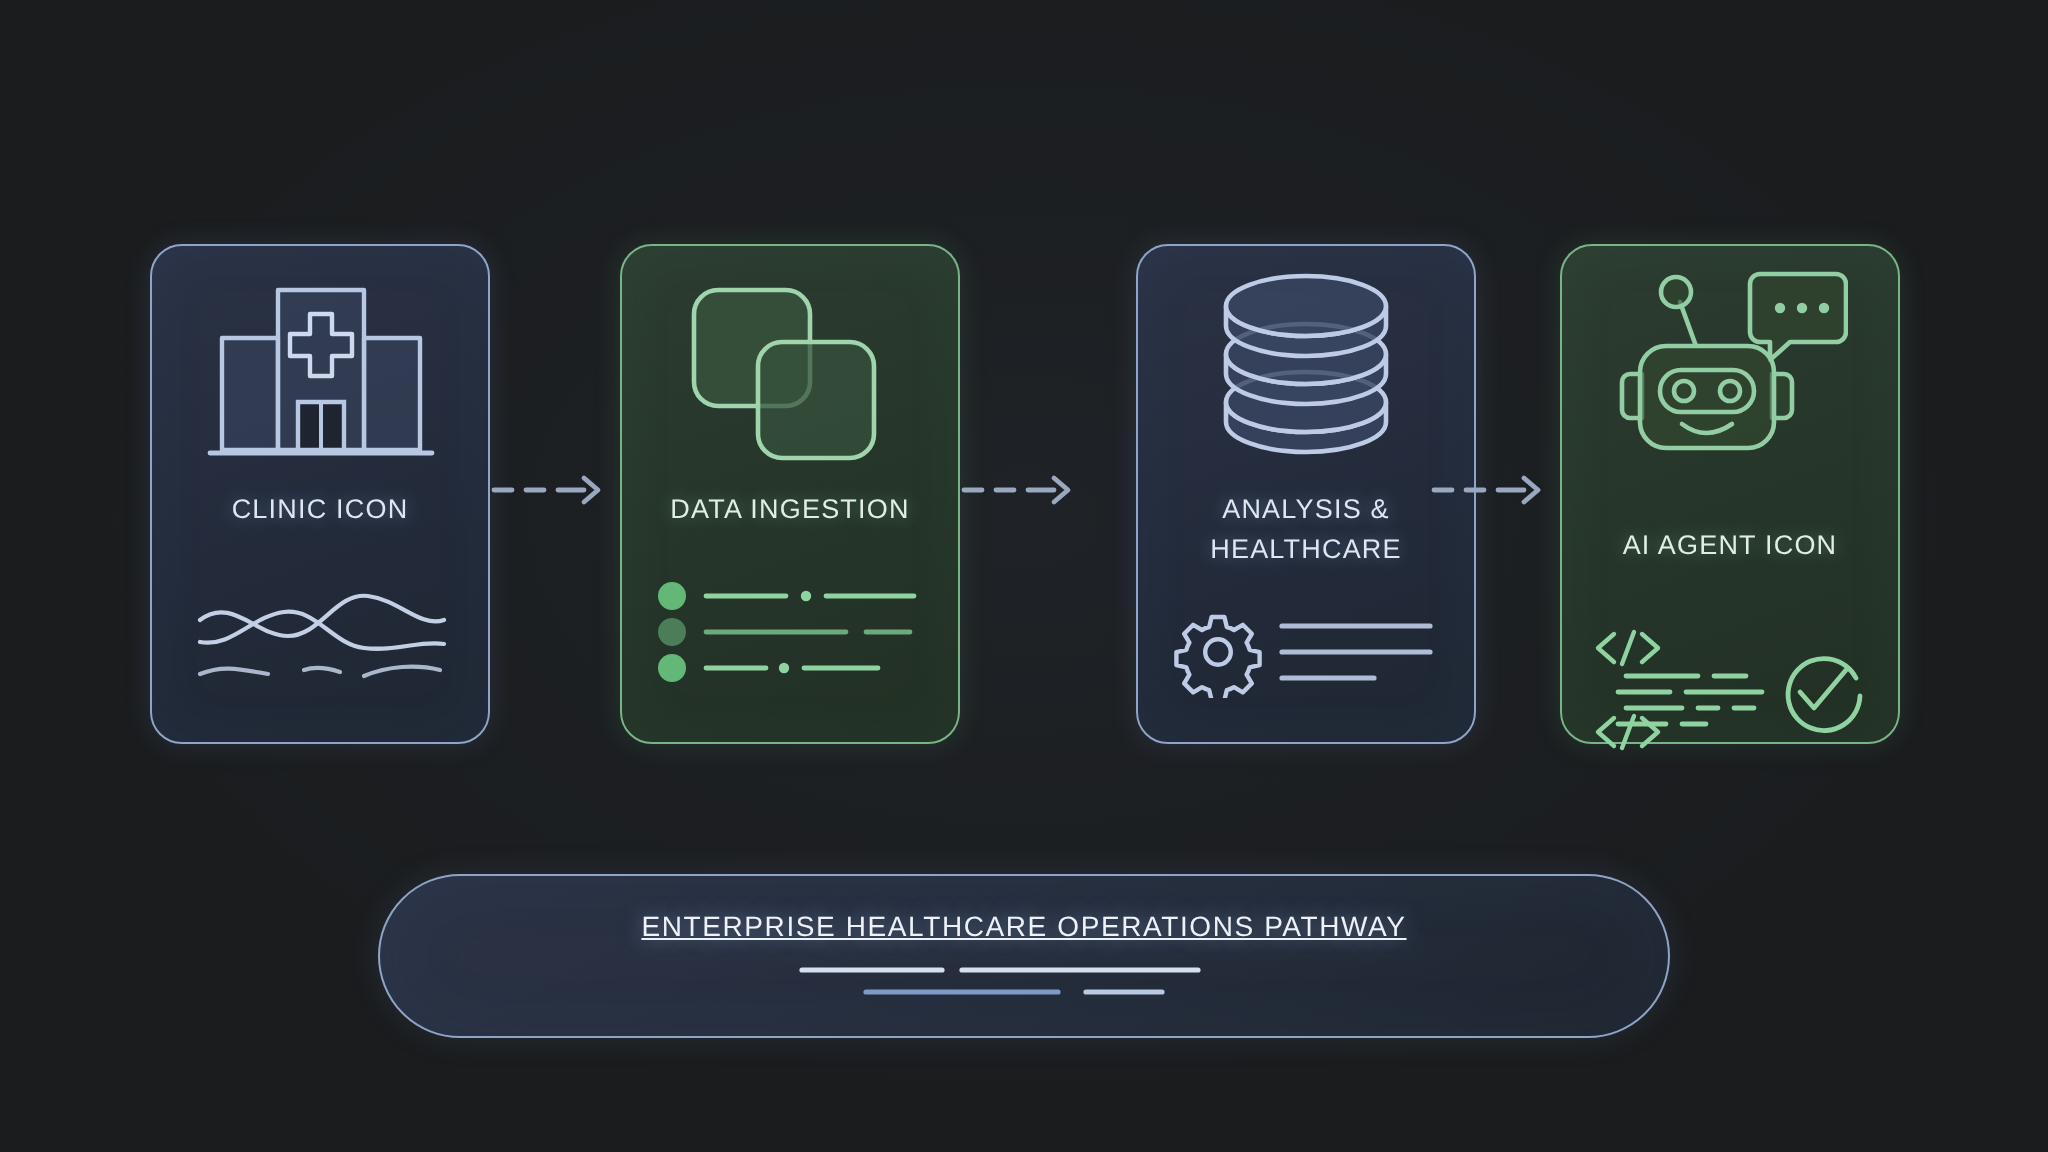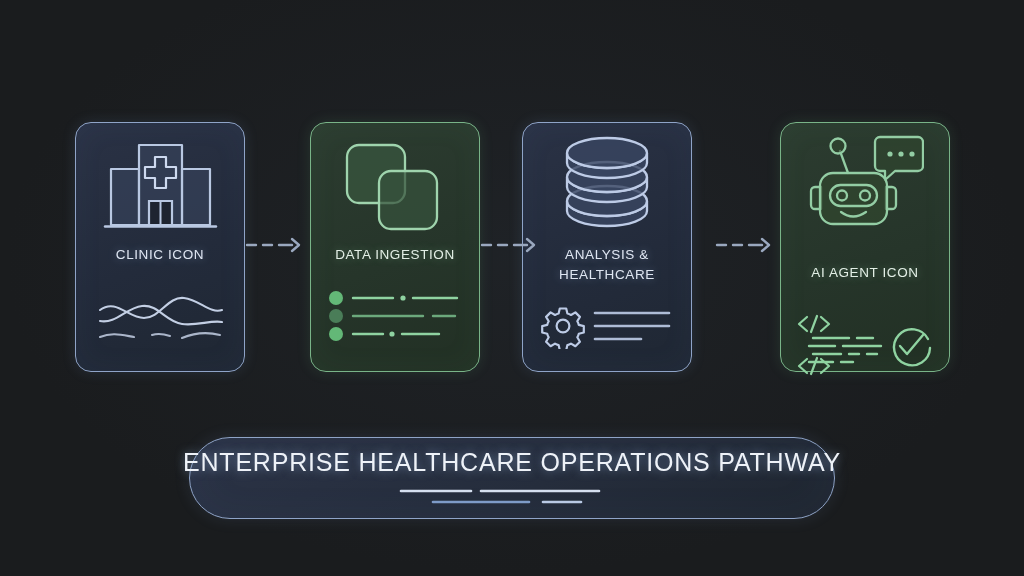--- a/index.html
+++ b/index.html
@@ -48,21 +48,21 @@
     border: 1.6px solid #8fa4c8;
     box-shadow: 0 0 14px rgba(120,150,200,0.16), inset 0 0 30px rgba(90,120,170,0.07);
   }
   .card.green {
     background: linear-gradient(160deg, #2c3c30 0%, #26352a 55%, #223024 100%);
     border: 1.6px solid #79b488;
     box-shadow: 0 0 14px rgba(110,190,130,0.15), inset 0 0 30px rgba(90,160,110,0.07);
   }
   .card-1 { left: 75px; }
   .card-2 { left: 310px; }
-  .card-3 { left: 522px; }
+  .card-3 { left: 568px; }
   .card-4 { left: 780px; gap: 30px; }
 
   .icon-area {
     height: 122px;
     width: 100%;
     display: flex;
     align-items: center;
     justify-content: center;
     padding-top: 6px;
     box-sizing: border-box;
@@ -110,25 +110,26 @@
     box-sizing: border-box;
     background: linear-gradient(150deg, #2b3346 0%, #252d3c 55%, #1f2630 100%);
     border: 1.6px solid #8fa4c8;
     box-shadow: 0 0 16px rgba(120,150,200,0.14), inset 0 0 40px rgba(90,120,170,0.06);
     display: flex;
     flex-direction: column;
     align-items: center;
     justify-content: center;
   }
   .banner-title {
-    font-size: 25px;
+    font-size: 14px;
     letter-spacing: 0.8px;
     color: #eef2f8;
     text-shadow: 0 0 10px rgba(170,200,245,0.55);
     white-space: nowrap;
+    text-decoration: underline;
   }
   .banner-lines {
     margin-top: 9px;
     width: 230px;
     height: 22px;
   }
 </style>
 </head>
 <body>
 

